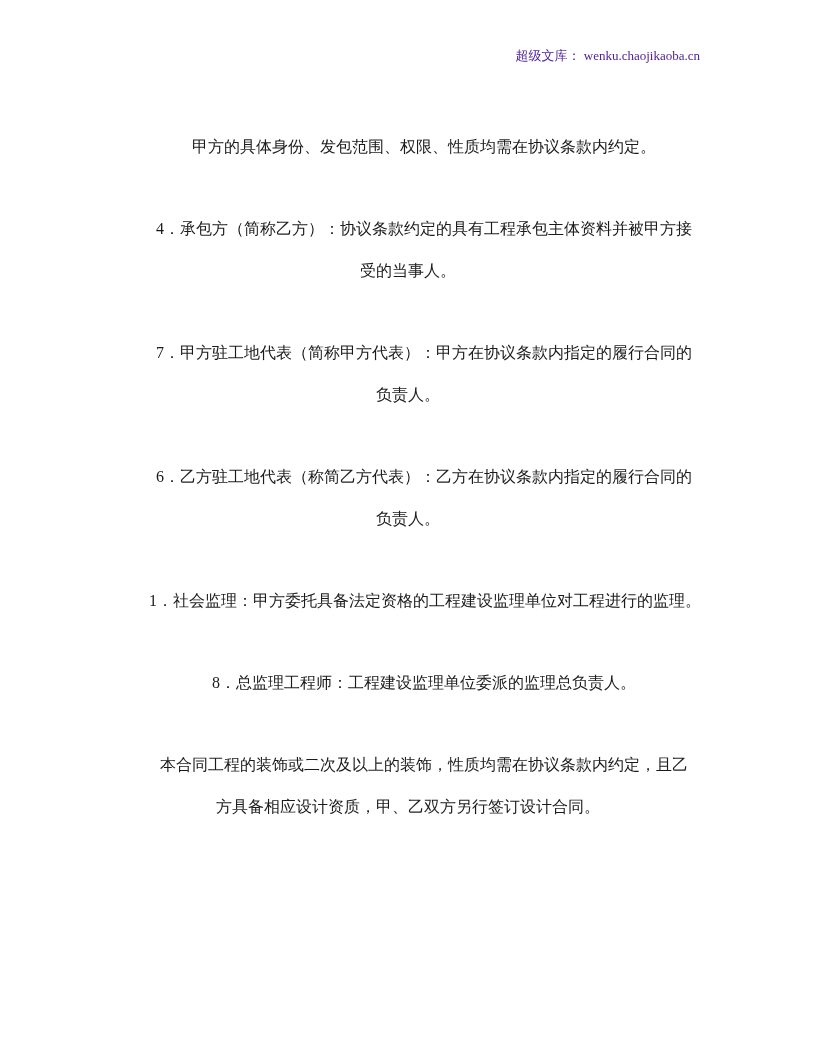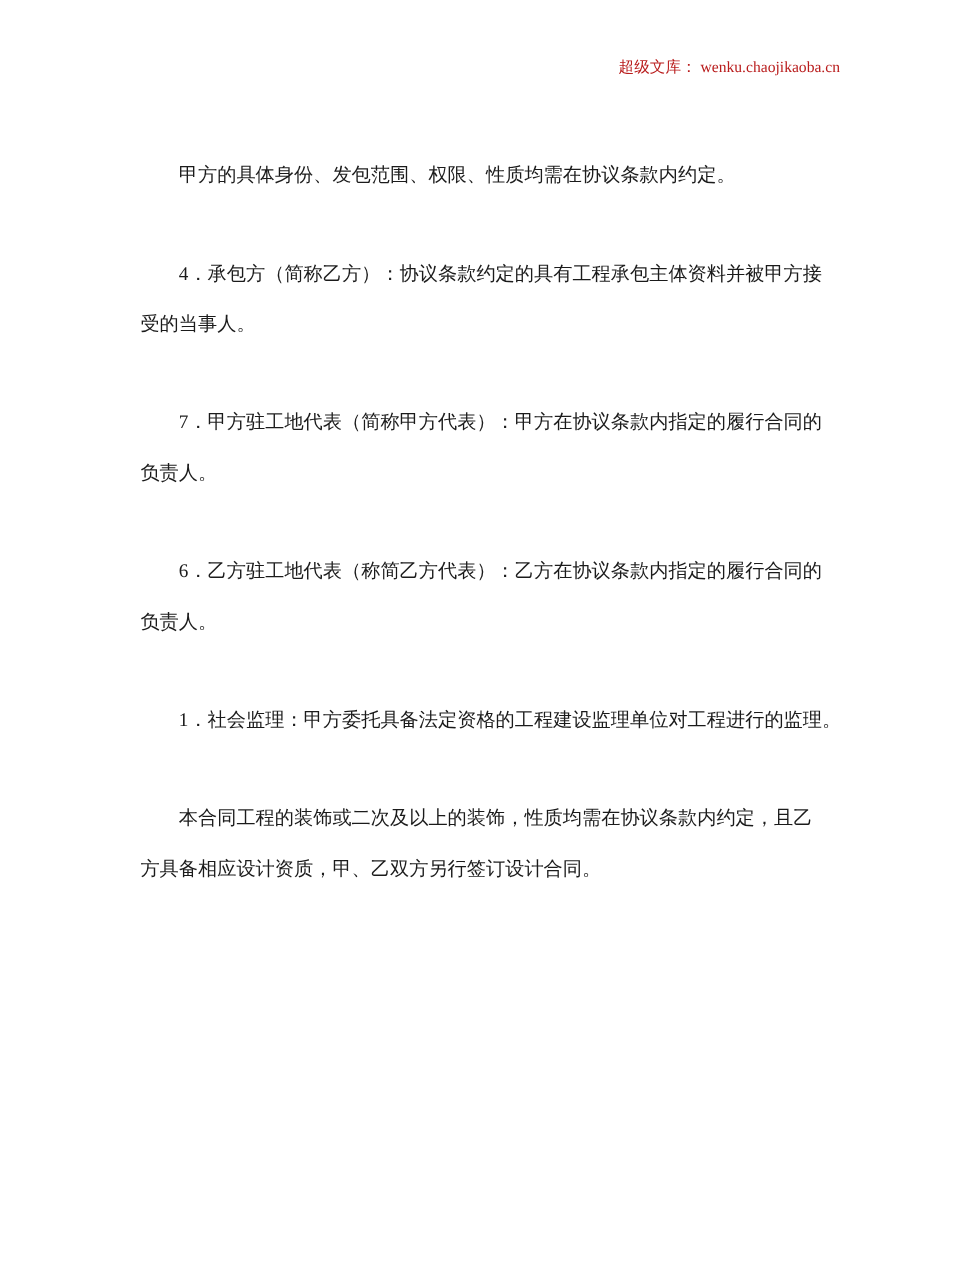--- a/index.html
+++ b/index.html
@@ -17,38 +17,38 @@
     color: #1b1b1b;
   }
   .page-header {
     position: absolute;
     top: 47px;
     left: 117px;
     right: 116px;
     text-align: right;
     font-size: 13px;
     line-height: 18px;
-    color: #b91c1c;
+    color: #4c1d95;
   }
   .doc-body {
     position: absolute;
     top: 126px;
     left: 117px;
     width: 582px;
     font-size: 16px;
   }
   .para + .para {
     margin-top: 40px;
     font-family: Liberation Serif, serif;
   }
   .line {
     line-height: 42px;
     height: 42px;
     white-space: nowrap;
-    text-align: left;
+    text-align: center;
   }
   .line.first {
     text-indent: 32px;
   }
 </style>
 </head>
 <body>
 
 <div class="page">
   <div class="page-header">
@@ -67,17 +67,20 @@
         <div class="line">负责人。</div>
       </div>
       <div class="para">
         <div class="line first">6．乙方驻工地代表（称简乙方代表）：乙方在协议条款内指定的履行合同的</div>
         <div class="line">负责人。</div>
       </div>
       <div class="para">
         <div class="line first">1．社会监理：甲方委托具备法定资格的工程建设监理单位对工程进行的监理。</div>
       </div>
       <div class="para">
+        <div class="line first">8．总监理工程师：工程建设监理单位委派的监理总负责人。</div>
+      </div>
+      <div class="para">
         <div class="line first">本合同工程的装饰或二次及以上的装饰，性质均需在协议条款内约定，且乙</div>
         <div class="line">方具备相应设计资质，甲、乙双方另行签订设计合同。</div>
       </div>
     </div>
 </div>
 
 </body></html>

